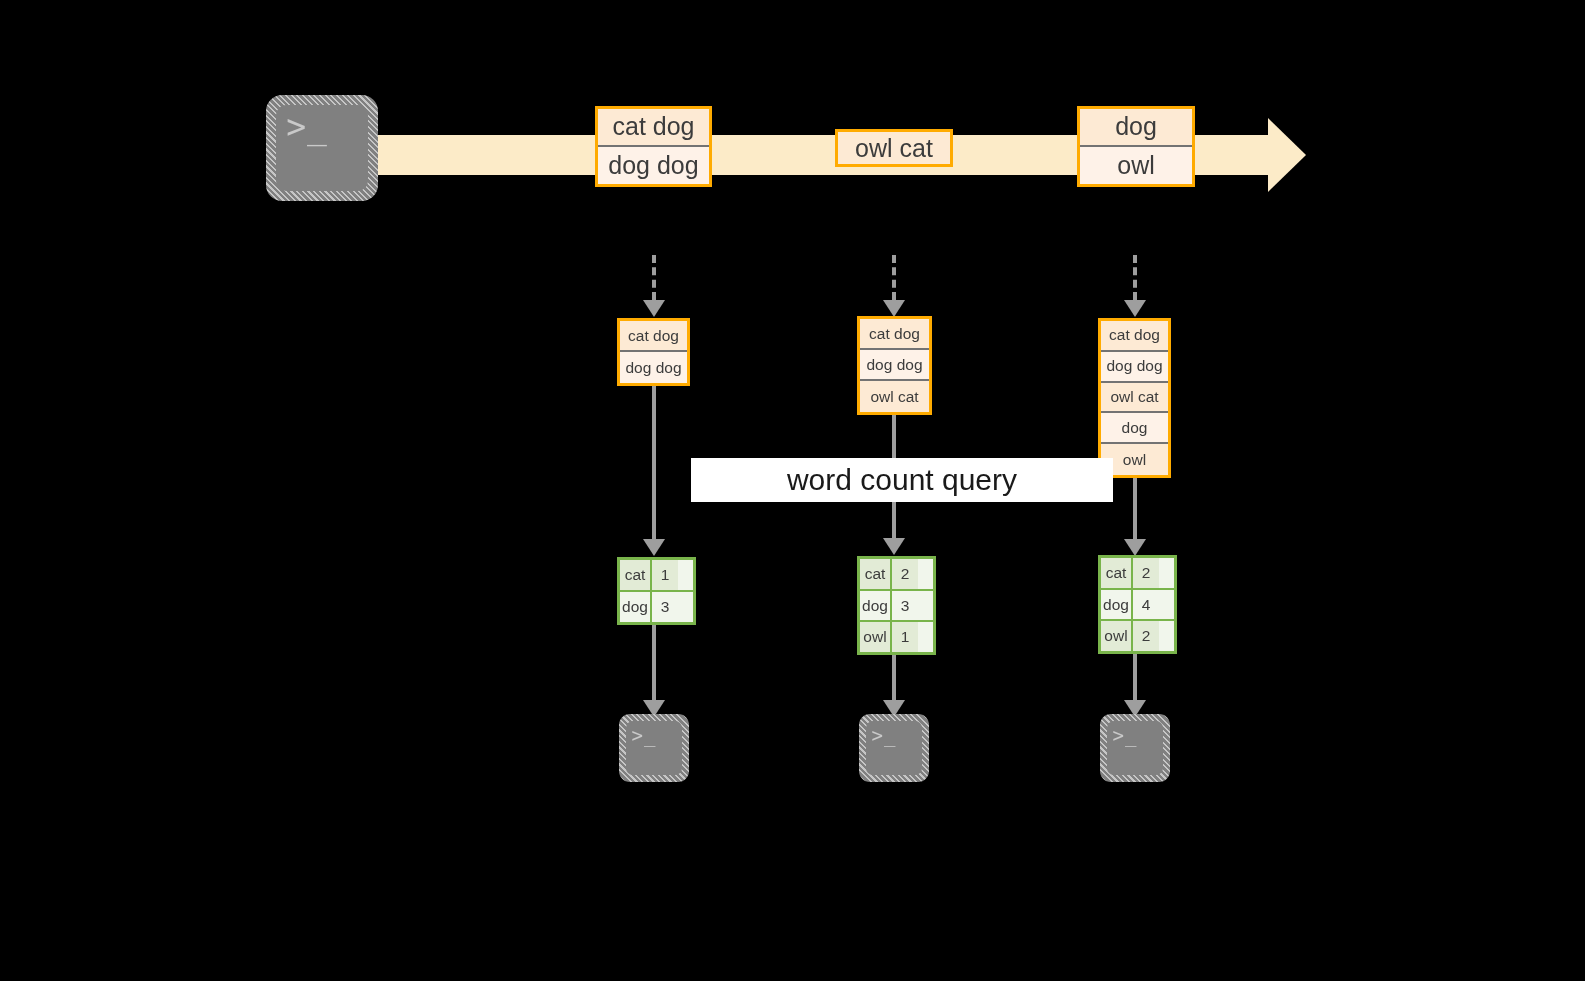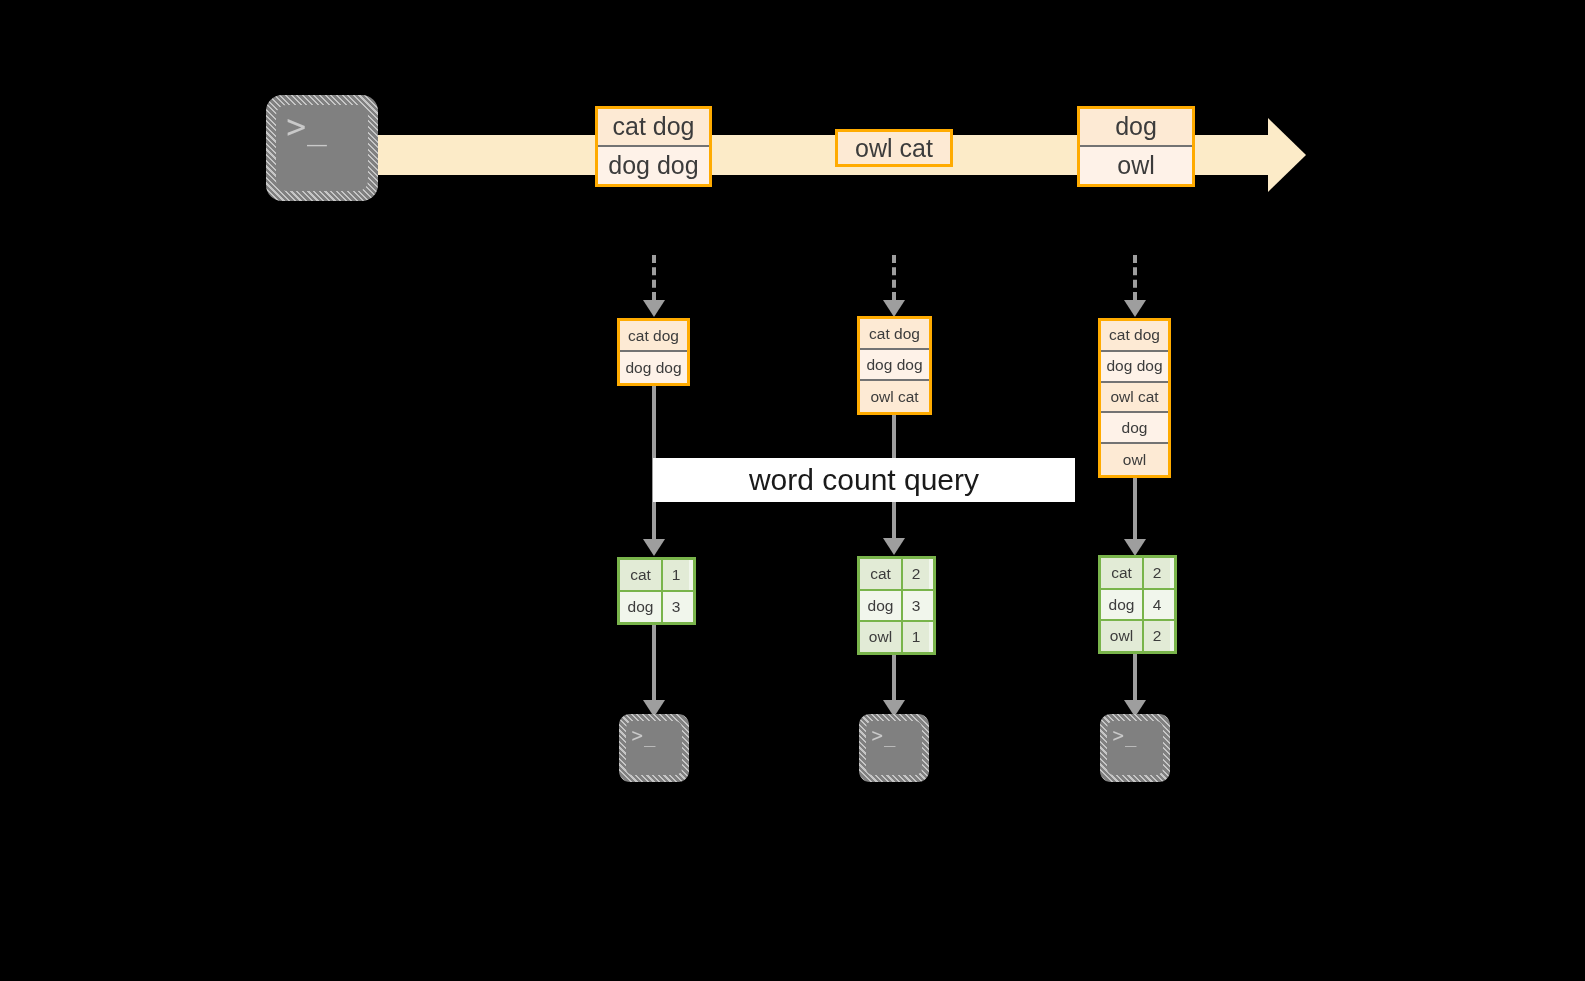--- a/index.html
+++ b/index.html
@@ -117,21 +117,21 @@
     box-sizing: border-box;
     display: flex;
     align-items: center;
     justify-content: center;
     font-size: 15.5px;
     color: #3c3c3c;
     background: #F1F6EC;
   }
   .res-row.shade .res-cell { background: #E2EBD6; }
   .res-cell.word {
-    width: 43px;
+    width: 32px;
     border-right: 2px solid #79B44B;
   }
   .res-cell.count { width: 26px; }
 
   
   .v-arrow {
     position: absolute;
     width: 22px;
     pointer-events: none;
   }
@@ -308,15 +308,15 @@
   <div class="v-arrow" style="left:1124px; top:654px; height:63px;">
     <div class="shaft" style="height:46px;"></div>
     <div class="head" style="top:46px;"></div>
   </div>
 
   <div class="terminal small" style="left:1100px; top:714px;">
     <div class="inner"></div>
     <div class="prompt">&gt;_</div>
   </div>
 
-  <div class="query-label" style="left:653px; top:458px; width:422px; height:44px;text-align:right;">word count query</div>
+  <div class="query-label" style="left:691px; top:458px; width:422px; height:44px;text-align:right;">word count query</div>
 
 </div>
 
 </body></html>

